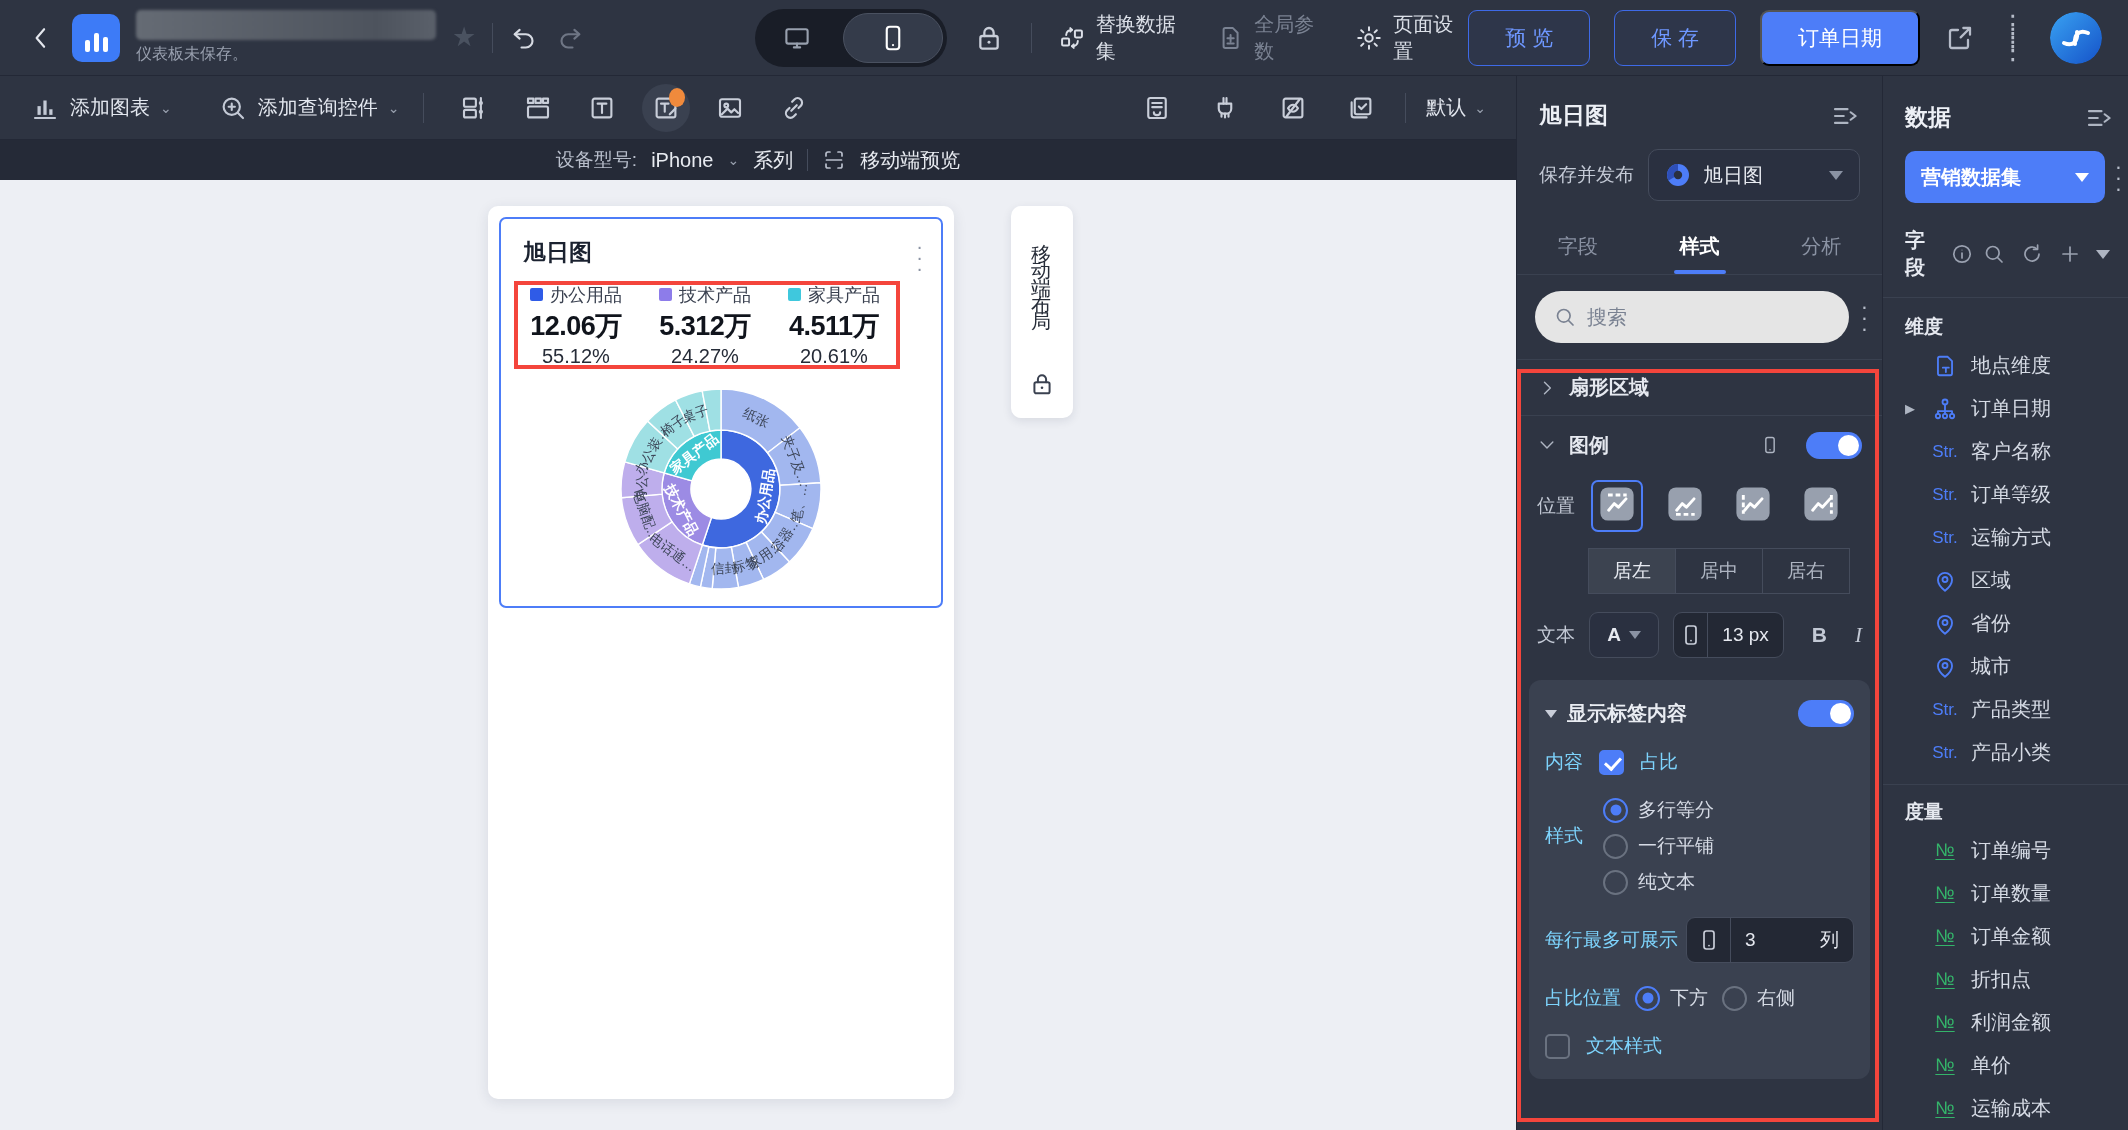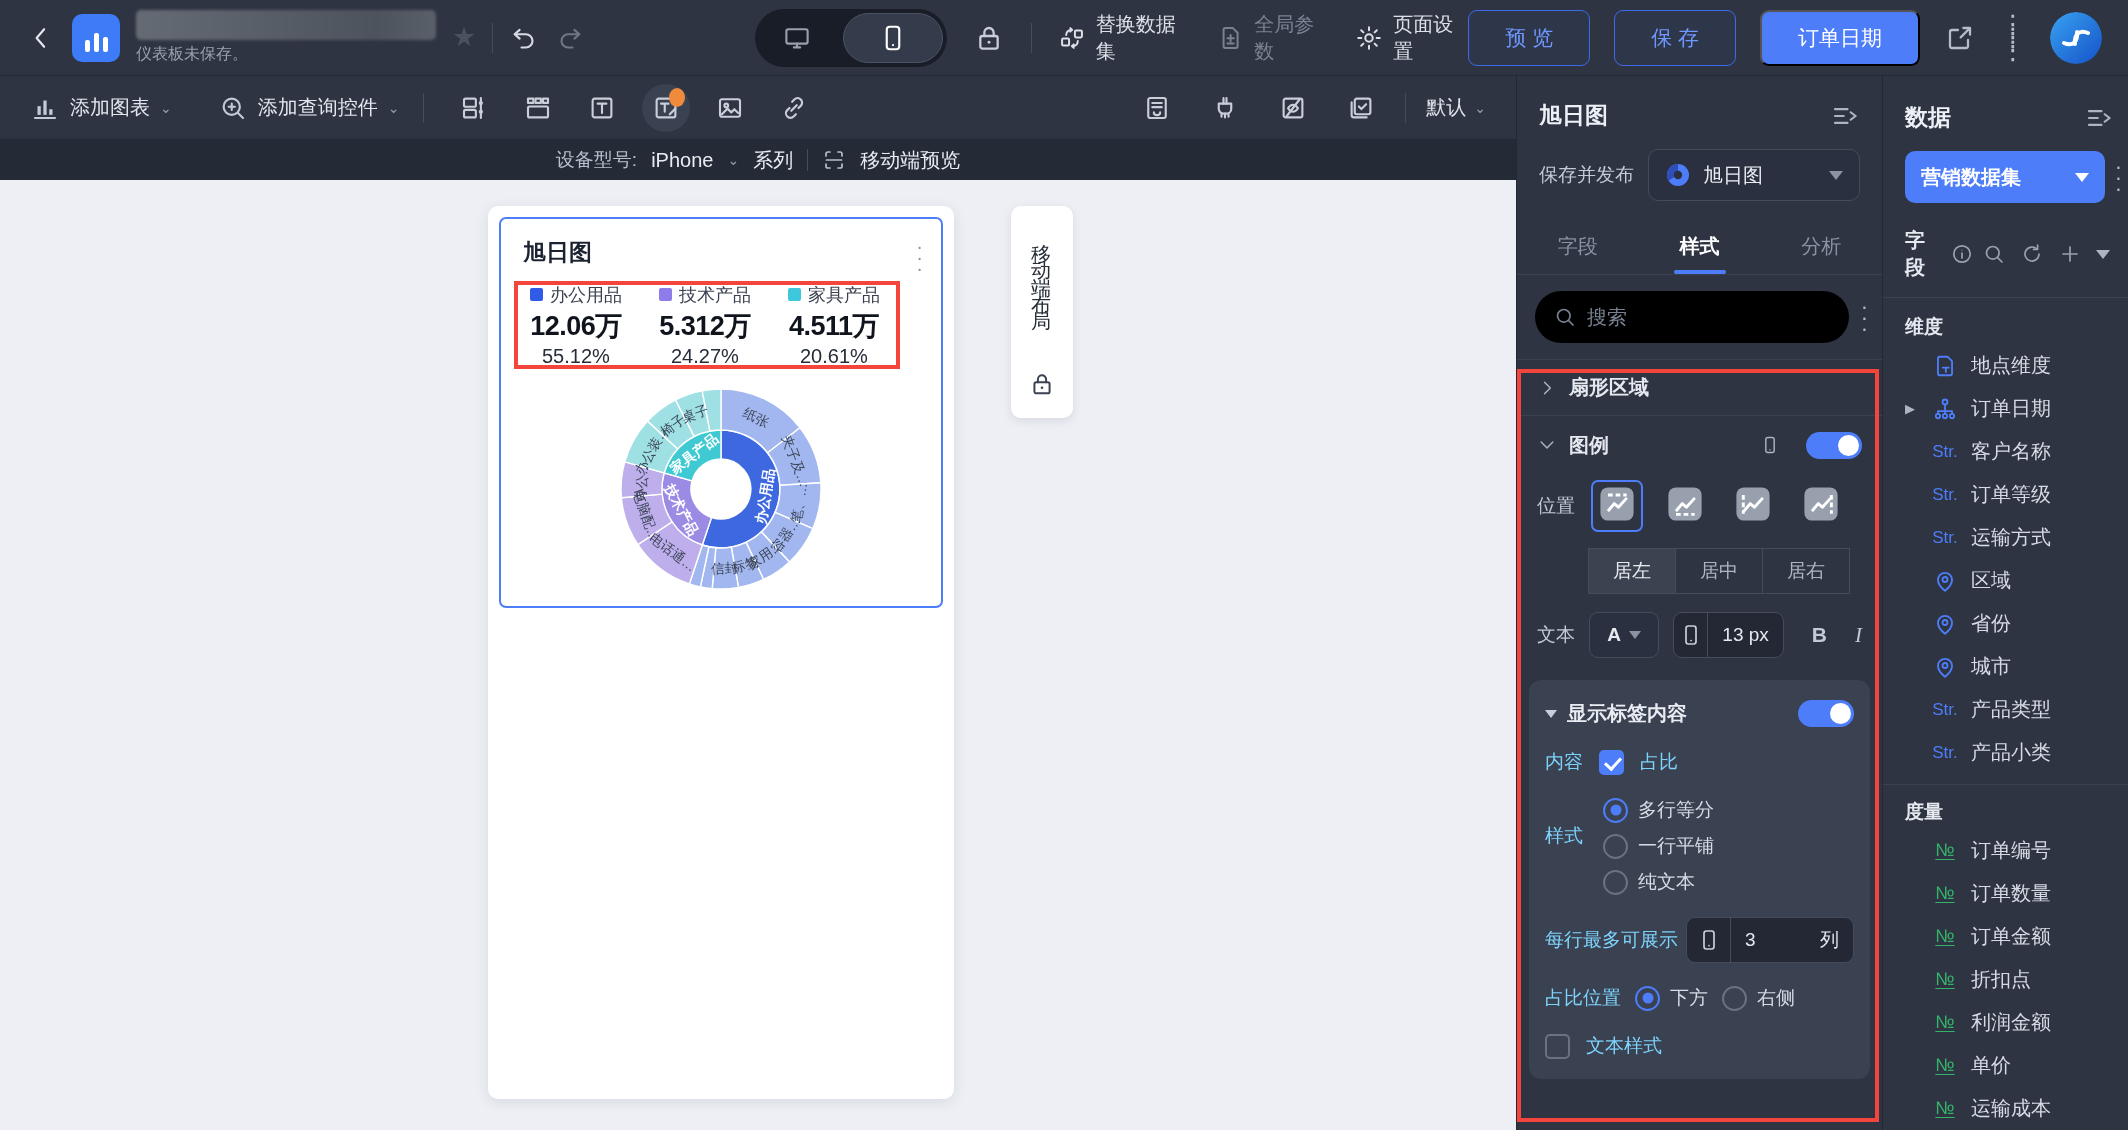--- a/index.html
+++ b/index.html
@@ -81,21 +81,21 @@
   .switch-row .lab{font-size:19px;color:#C3C9D5;white-space:nowrap}
   .chart-select{flex:1;height:52px;border:1px solid #454C5C;border-radius:10px;display:flex;align-items:center;gap:12px;padding:0 16px;background:#2A3040}
   .chart-select .name{font-size:20px;color:#E8EBF1;flex:1}
   .mini-sun{width:26px;height:26px}
   .caret-f{width:0;height:0;border-left:7px solid transparent;border-right:7px solid transparent;border-top:9px solid #8A92A3}
   .tabs{display:flex;margin-top:22px;border-bottom:1px solid #3A4150}
   .tab{flex:1;text-align:center;font-size:20px;color:#8A92A3;padding:10px 0 14px;position:relative}
   .tab.active{color:#FFF;font-weight:700}
   .tab.active::after{content:"";position:absolute;left:50%;transform:translateX(-50%);bottom:0;width:52px;height:4px;background:#4D7DF8;border-radius:2px}
   .search-row{display:flex;align-items:center;gap:12px;padding:16px 14px 16px 18px}
-  .searchbox{flex:1;height:52px;border-radius:26px;background:#000000;display:flex;align-items:center;gap:10px;padding:0 18px;color:#7A8292;font-size:20px}
+  .searchbox{flex:1;height:52px;border-radius:26px;background:#e5e5e5;display:flex;align-items:center;gap:10px;padding:0 18px;color:#7A8292;font-size:20px}
   .searchbox .ic{width:24px;height:24px}
   .sec-row{height:56px;display:flex;align-items:center;gap:12px;padding:0 20px;border-top:1px solid #3A4150;font-size:20px;font-weight:700;color:#E6E9F0}
   .sec-row .ic{width:20px;height:20px;color:#AEB5C2}
   .legend-sec{border-top:1px solid #3A4150;padding-bottom:26px}
   .legend-sec-head{height:58px;display:flex;align-items:center;gap:12px;padding:0 20px;font-size:20px;font-weight:700;color:#E6E9F0}
   .legend-sec-head .ic{width:20px;height:20px;color:#AEB5C2}
   .sp-phone{width:26px;height:26px;color:#C9CED9;margin-left:auto}
   .toggle{width:56px;height:27px;border-radius:14px;background:#4D7DF8;position:relative;flex:none}
   .toggle::after{content:"";position:absolute;right:3px;top:3px;width:21px;height:21px;border-radius:50%;background:#fff}
   .row{display:flex;align-items:center;padding:0 20px;margin-top:18px}

